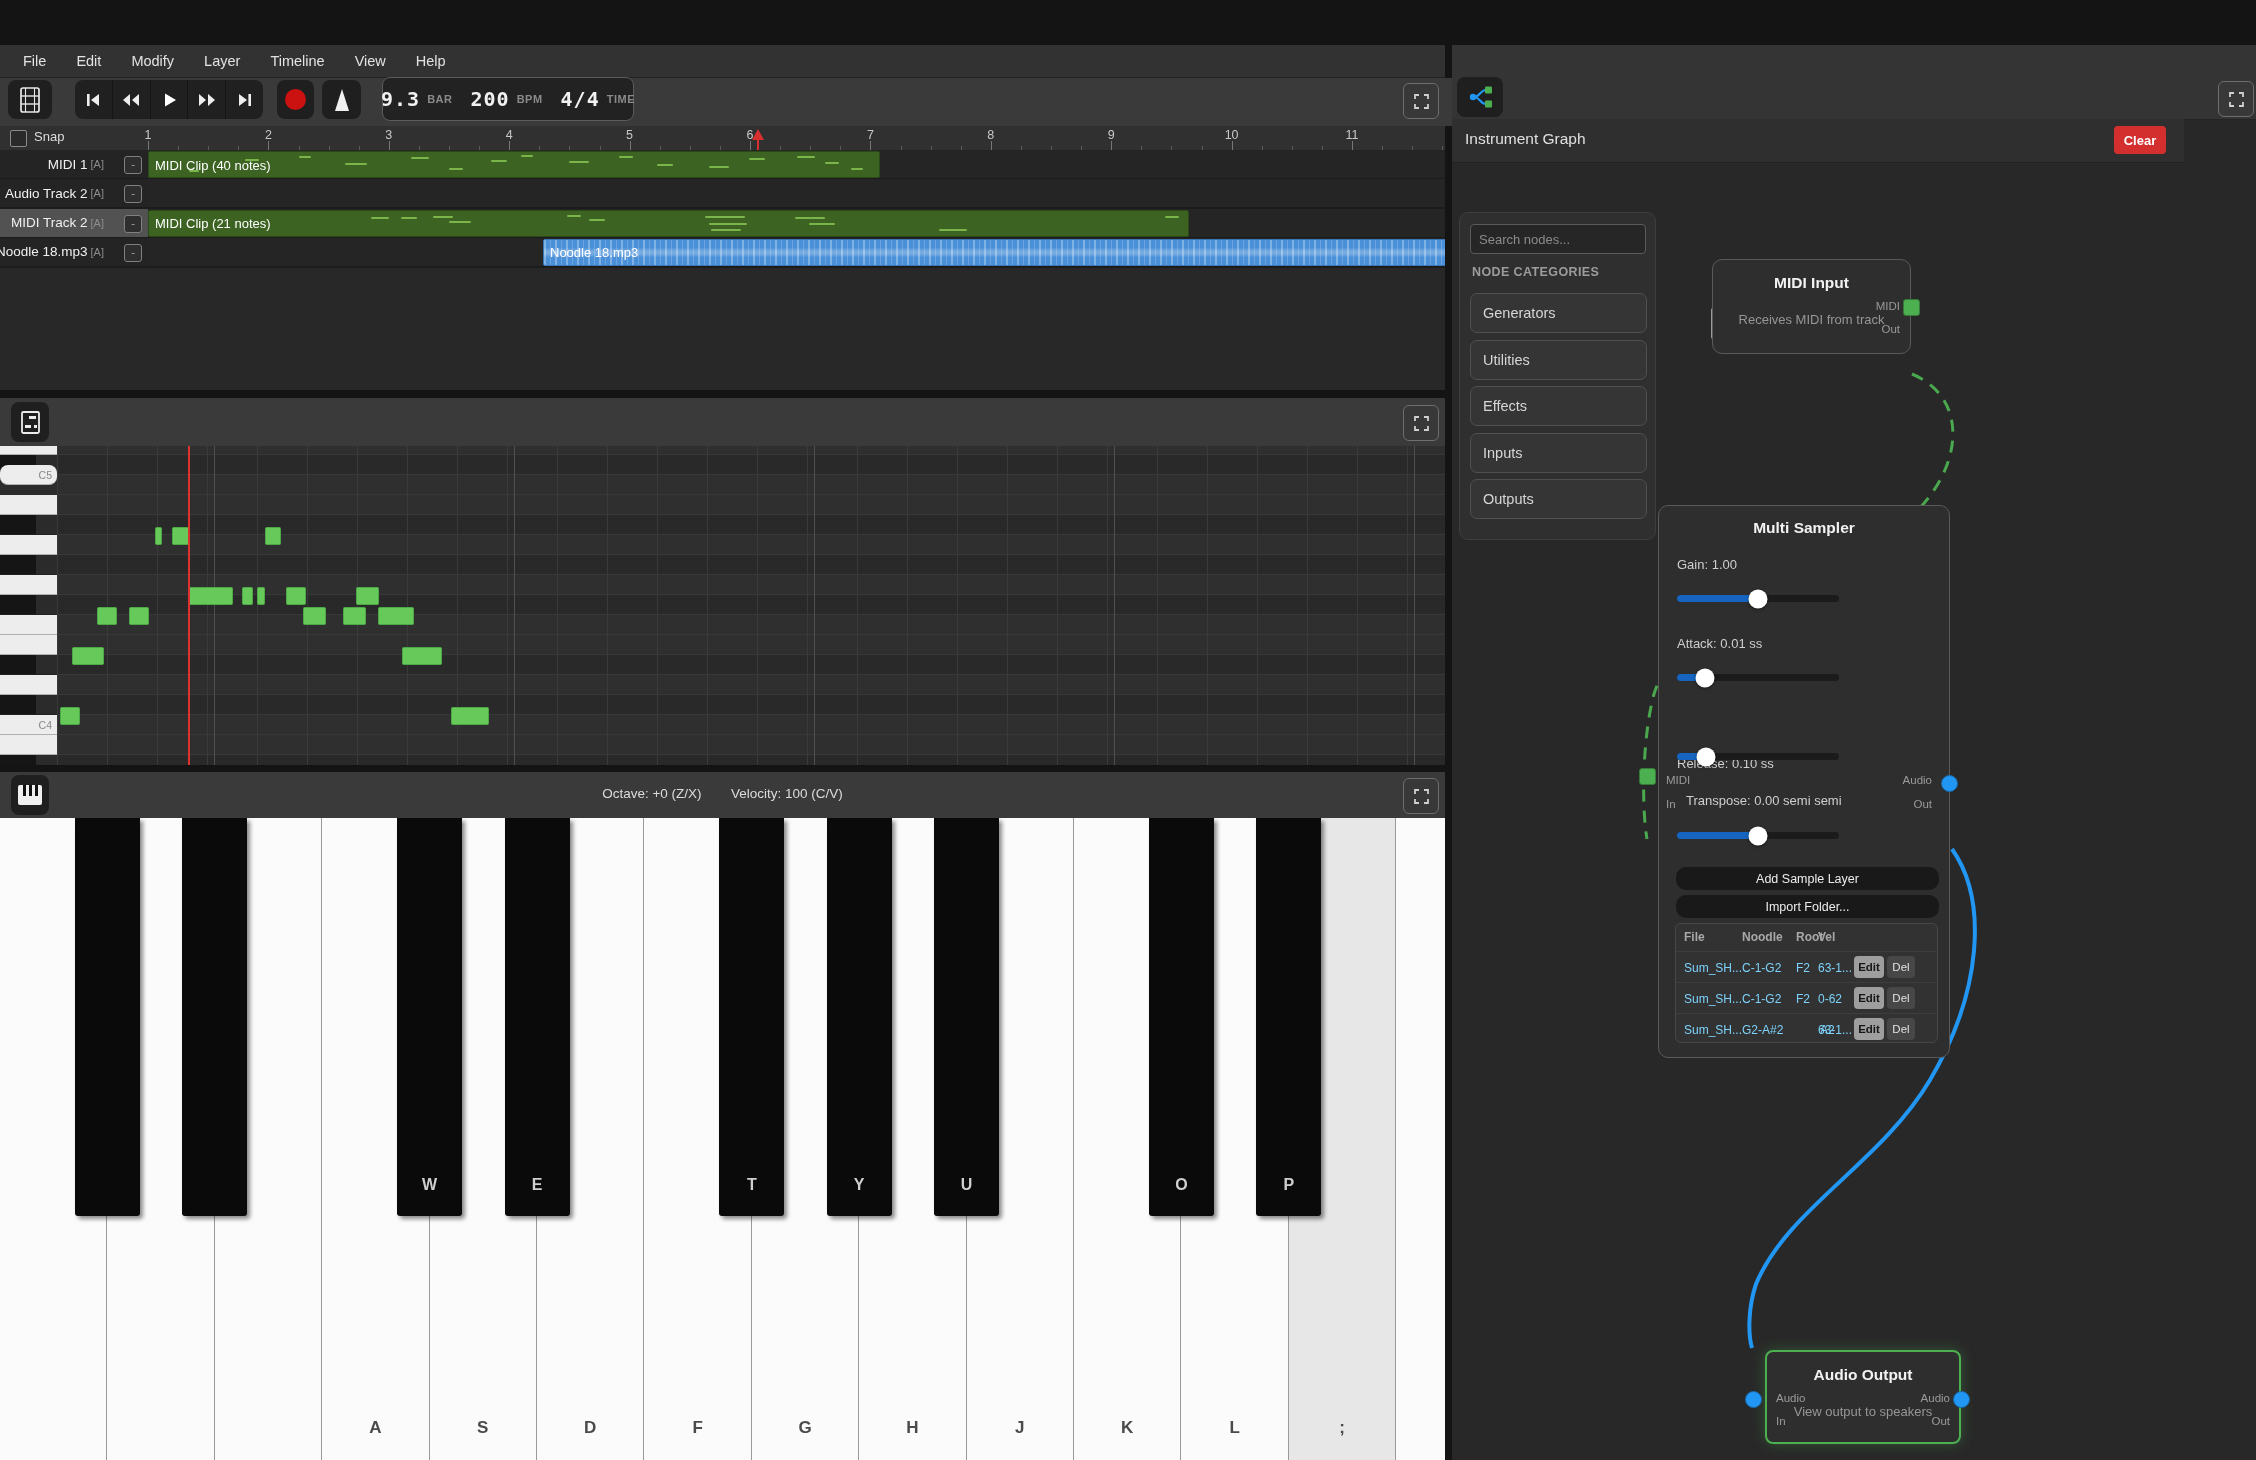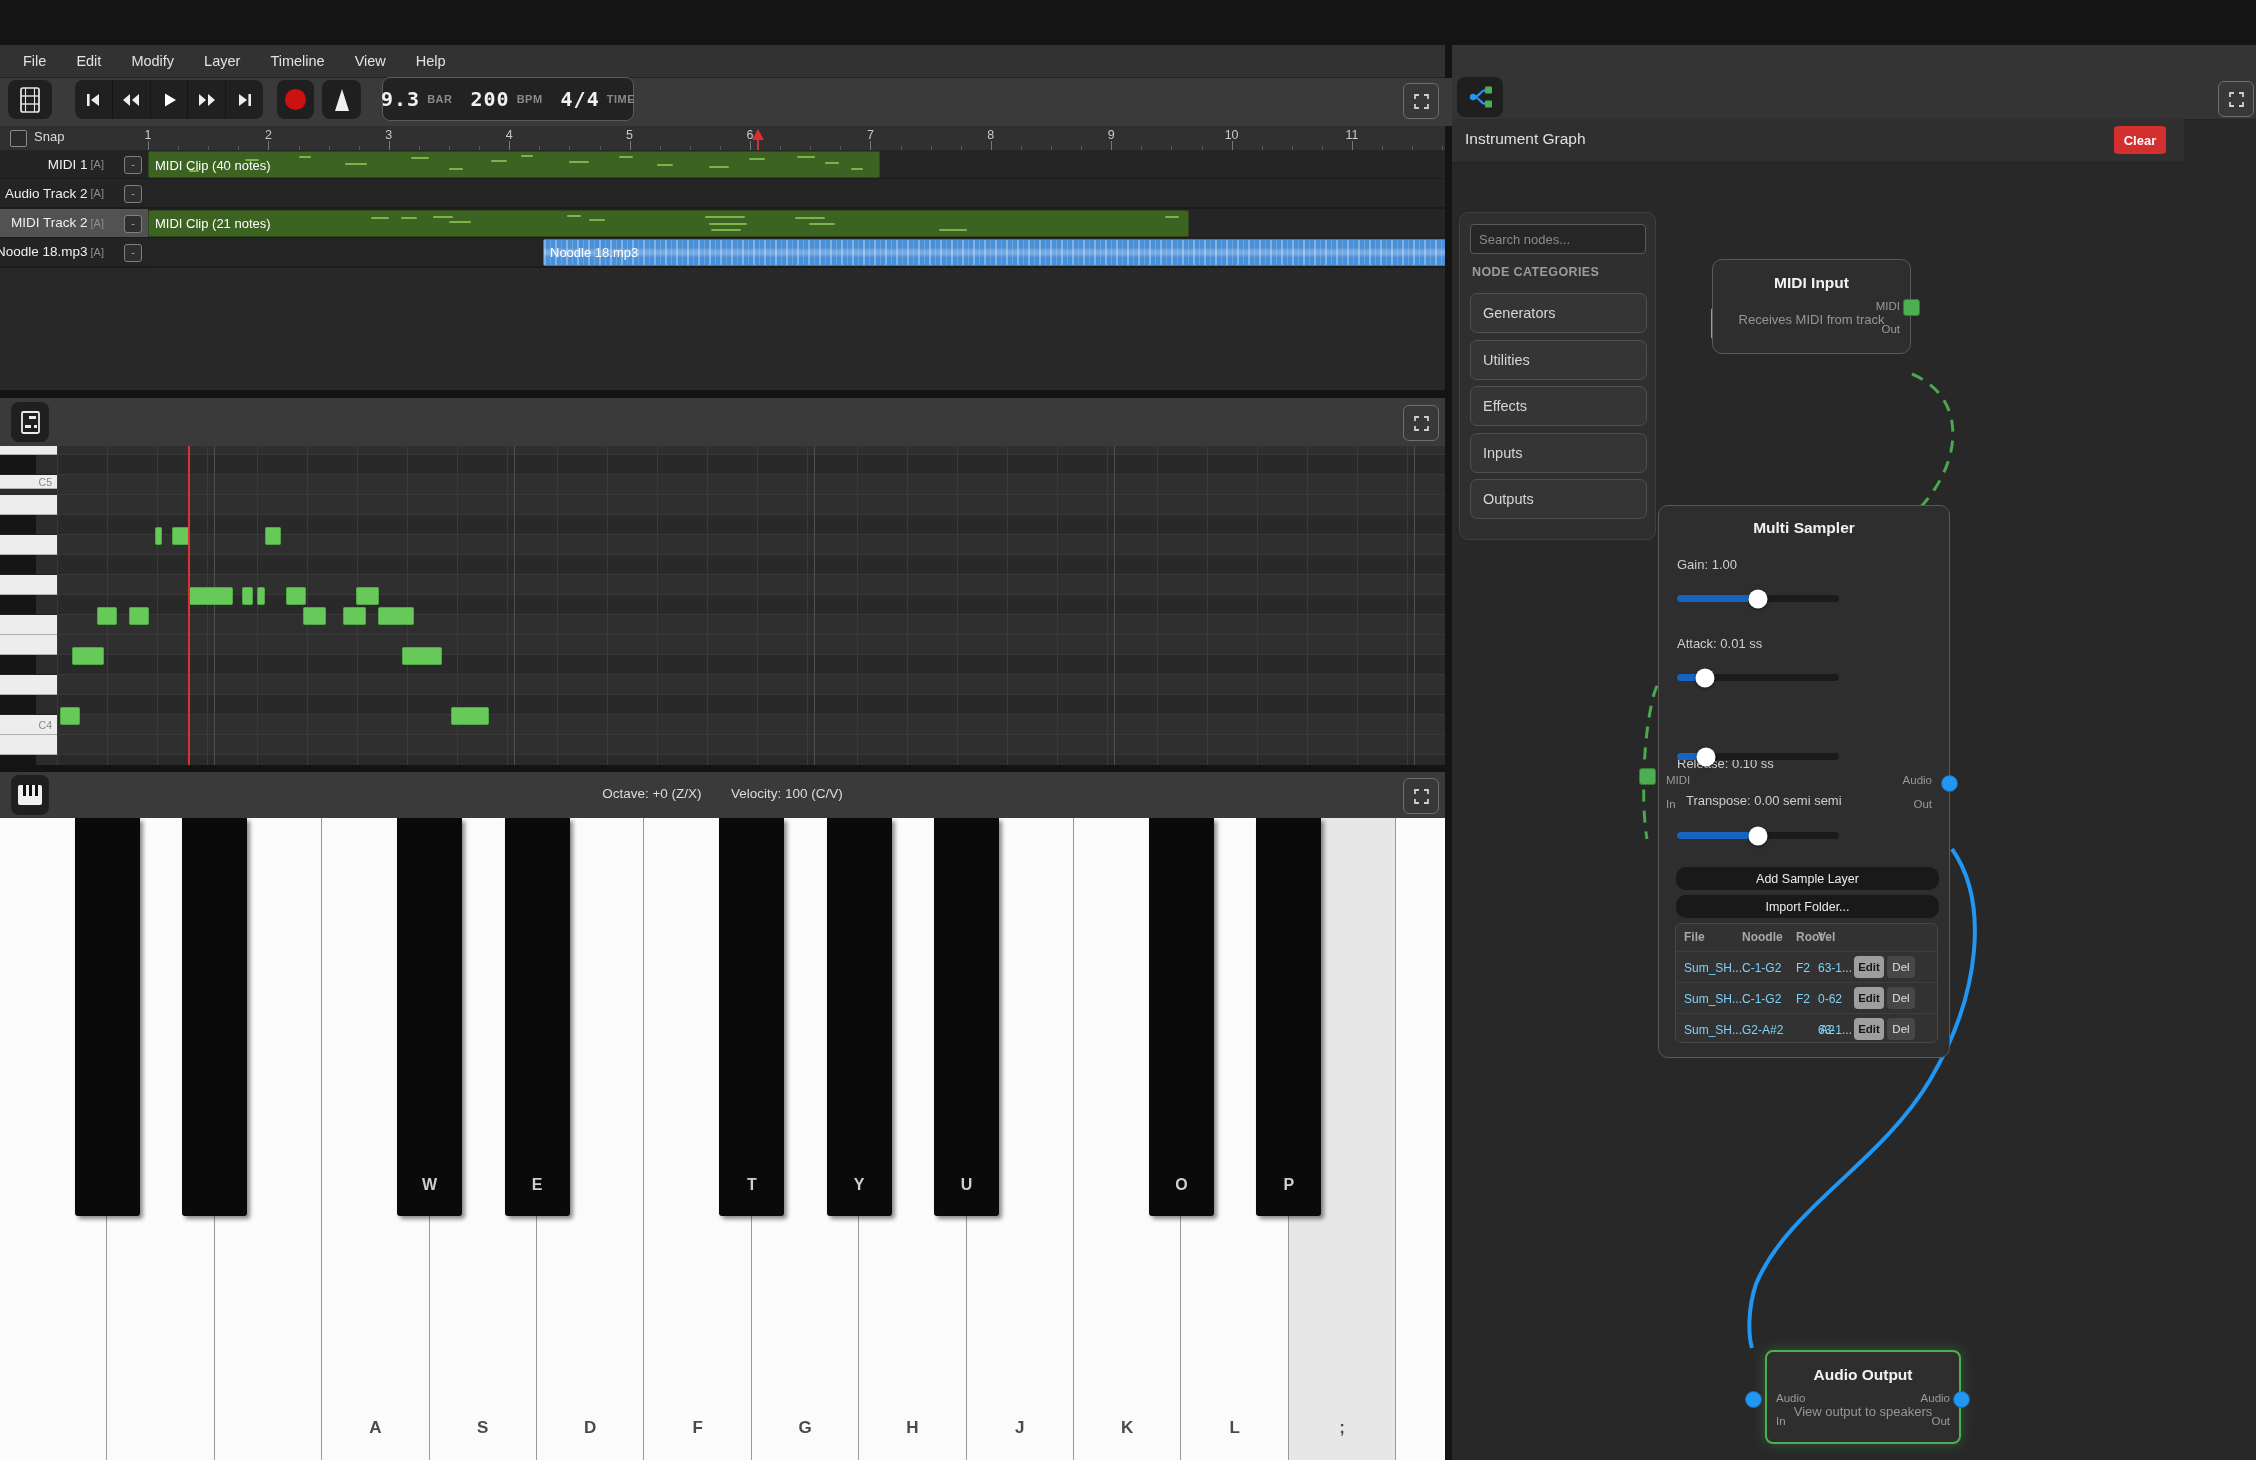--- a/index.html
+++ b/index.html
@@ -460,21 +460,21 @@
         <div class="note" style="left: 343px; top: 161px; width: 23px;"></div>
         <div class="note" style="left: 378px; top: 161px; width: 36px;"></div>
         <div class="note" style="left: 72px; top: 201px; width: 32px;"></div>
         <div class="note" style="left: 402px; top: 201px; width: 40px;"></div>
         <div class="note" style="left: 60px; top: 261px; width: 20px;"></div>
         <div class="note" style="left: 451px; top: 261px; width: 38px;"></div>
       </div>
     <div id="rollkeys">
         <div class="rollkey w" style="top: 0px; height: 9px;"></div>
         <div class="rollkey b" style="top: 9px; height: 20px;"></div>
-        <div class="rollkey w" style="top: 29px; height: 14px;">
+        <div class="rollkey w" style="top: 19px; height: 20px; border-radius: 8px;">
           <div class="octlabel">C5</div>
         </div>
         <div class="rollkey w" style="top: 49px; height: 20px;"></div>
         <div class="rollkey b" style="top: 69px; height: 20px;"></div>
         <div class="rollkey w" style="top: 89px; height: 20px;"></div>
         <div class="rollkey b" style="top: 109px; height: 20px;"></div>
         <div class="rollkey w" style="top: 129px; height: 20px;"></div>
         <div class="rollkey b" style="top: 149px; height: 20px;"></div>
         <div class="rollkey w" style="top: 169px; height: 20px;"></div>
         <div class="rollkey w" style="top: 189px; height: 20px;"></div>

